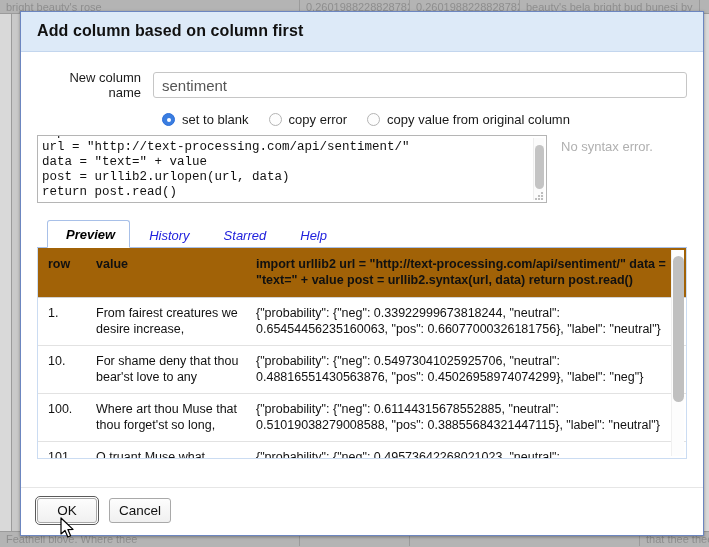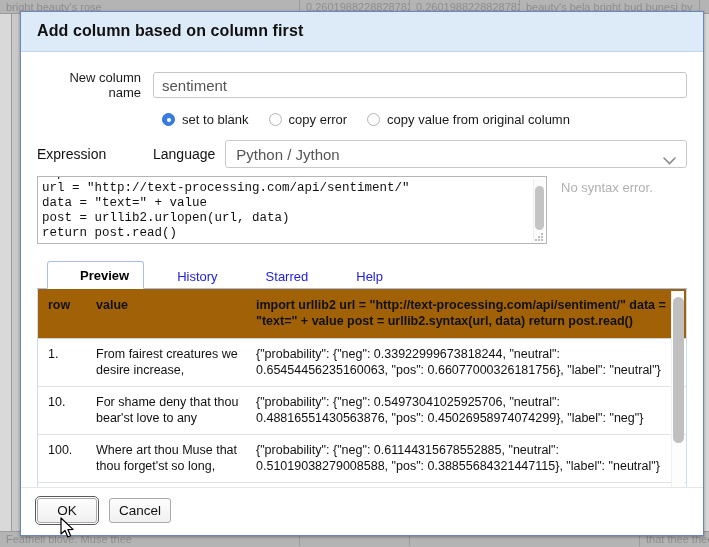--- a/index.html
+++ b/index.html
@@ -116,23 +116,23 @@
   .grip { position:absolute; right:2px; bottom:1px; width:9px; height:9px; }
   .grip i { position:absolute; width:2px; height:2px; background:#bdbdbd; display:block; }
   .syntax-msg { margin-left:14px; font-size:13px; color:#b0b0b0; padding-top:4px; }
 
   
   .tabs {
     display:flex; align-items:flex-end; margin-top:16px;
     border-bottom:1px solid #a8c0e8; padding-left:10px;
   }
   .tab {
-    padding:6px 14px 5px 32px; font-size:13px;
+    padding:6px 14px 5px 18px; font-size:13px;
     color:#2222dd; cursor:pointer; position:relative; top:1px;
-    border:1px solid transparent; border-bottom:none;
+    border:1px solid transparent; border-bottom:none;font-style:italic;
   }
   .tab.active {
     color:#000; font-weight:bold;
     background:#fff;
     border:1px solid #a8c0e8; border-bottom:1px solid #fff;
     border-radius:3px 3px 0 0;
   }
 
   
   .preview-panel {
@@ -187,21 +187,21 @@
   <div class="bg-mid"></div>
 
   <div class="bg-grid-row top">
     <span class="bg-cell" style="width:300px">bright beauty's rose</span><span class="bg-cell" style="width:110px">0.26019882288287822,</span><span class="bg-cell" style="width:110px">0.26019882288287822,</span><span class="bg-cell" style="width:180px">beauty's bela bright bud bunesi by</span>
   </div>
 
   <div class="bg-left-col"></div>
   <div class="bg-right-col"></div>
 
   <div class="bg-grid-row bot">
-    <span class="bg-cell" style="width:300px">Feathell blove. Muse thee</span><span class="bg-cell" style="width:110px"></span><span class="bg-cell" style="width:230px"></span><span class="bg-cell" style="width:180px">that thee thee thou thousand thy to</span>
+    <span class="bg-cell" style="width:300px">Feathell blove. Where thee</span><span class="bg-cell" style="width:110px"></span><span class="bg-cell" style="width:230px"></span><span class="bg-cell" style="width:180px">that thee thee thou thousand thy to</span>
   </div>
 </div>
 
 <div class="dialog">
 
   <div class="dialog-header">
     <div class="dialog-title">Add column based on column first</div>
   </div>
 
   <div class="dialog-body">
@@ -219,32 +219,20 @@
       <label class="radio-item">
         <span class="radio"></span>
         <span class="radio-label">copy error</span>
       </label>
       <label class="radio-item" style="margin-right:0">
         <span class="radio"></span>
         <span class="radio-label">copy value from original column</span>
       </label>
     </div>
 
-    <div class="row-expr">
-      <div class="lbl-expr">Expression</div>
-      <div class="lbl-lang">Language</div>
-      <div class="select-lang">
-        <span>Python / Jython</span>
-        <span class="chev">
-          <svg width="13" height="8" viewBox="0 0 13 8">
-              <path d="M1 1 L6.5 6.5 L12 1" fill="none" stroke="#8a8a8a" stroke-width="1.6" stroke-linecap="round"></path>
-            </svg>
-        </span>
-      </div>
-    </div>
 
     <div class="code-wrap">
       <div class="code-box">
         <div class="code-text"><span>import urllib2</span>
 <span>url = "http://text-processing.com/api/sentiment/"</span>
 <span>data = "text=" + value</span>
 <span>post = urllib2.urlopen(url, data)</span>
 <span>return post.read()</span></div>
         <div class="code-scroll">
           <div class="code-thumb"></div>

